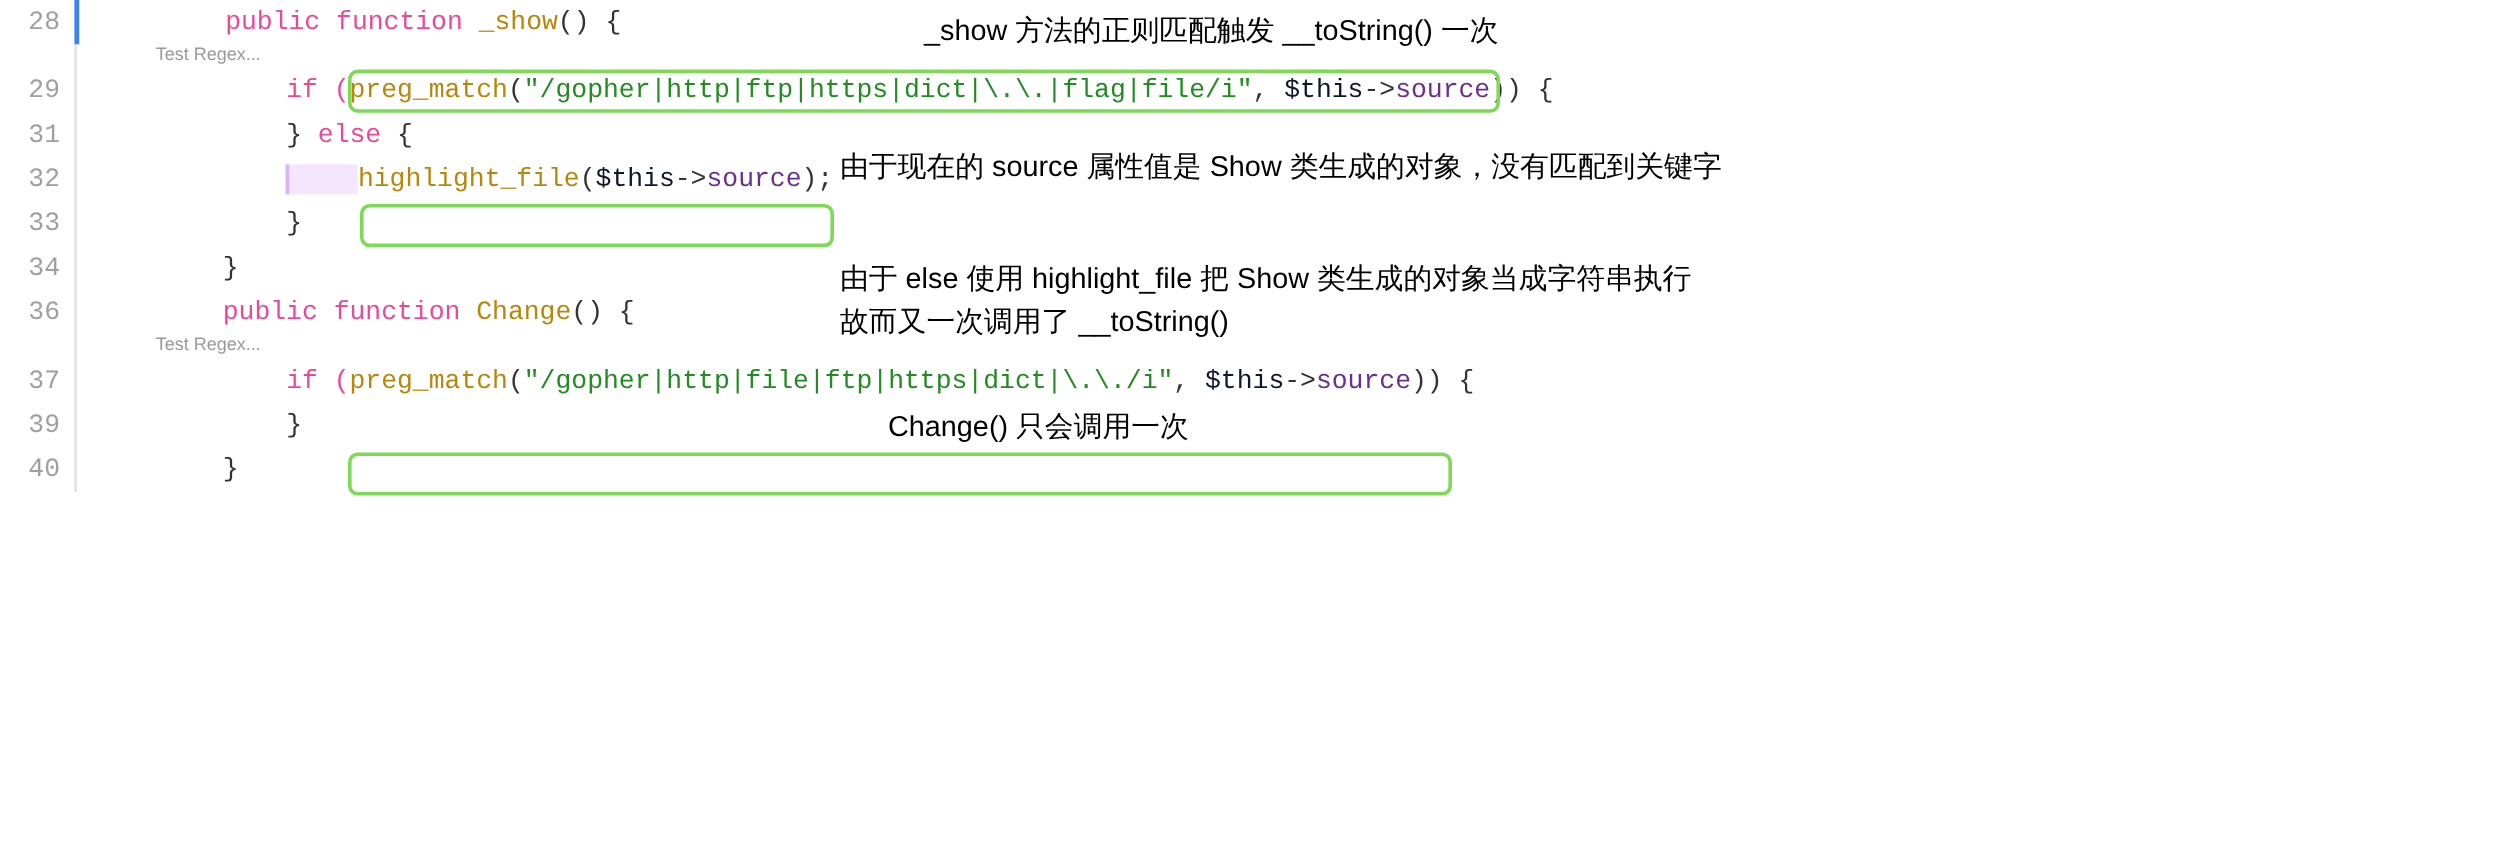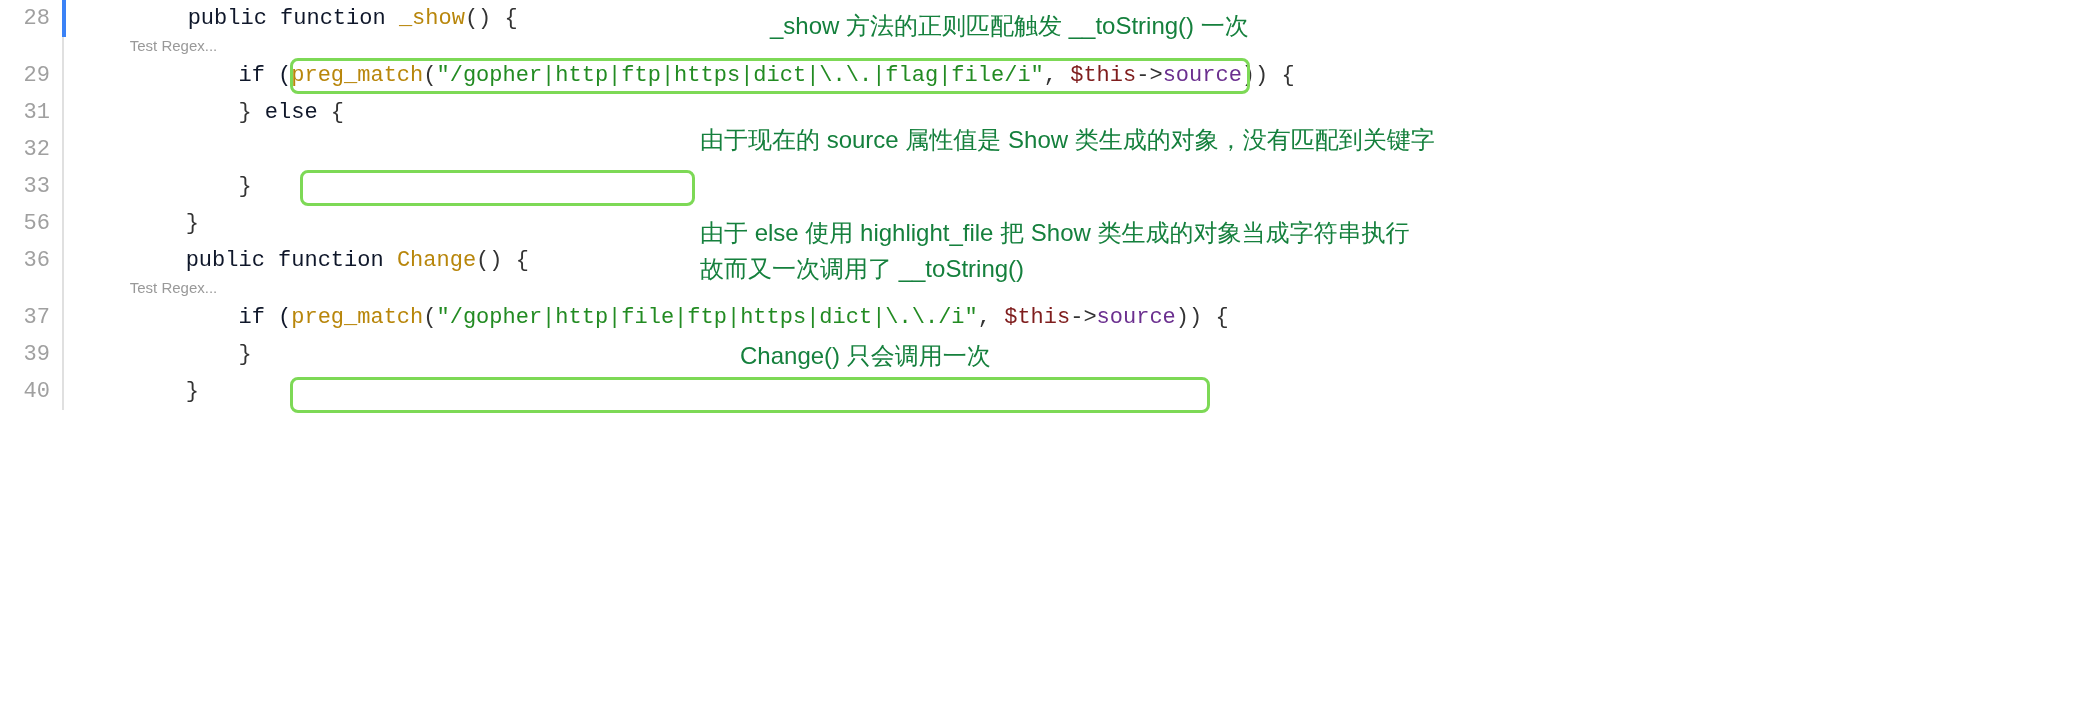--- a/index.html
+++ b/index.html
@@ -38,24 +38,24 @@
     }
     .margin-border.active {
       background: #3b82f6;
       width: 4px;
     }
     .code {
       padding-left: 16px;
       white-space: pre;
       flex-shrink: 0;
     }
-    .kw { color: #0f172a; }
+    .kw { color: #ec4899; }
     .fn { color: #b8860b; }
     .str { color: #228b22; }
-    .var { color: #7f1d1d; }
+    .var { color: #0f172a; }
     .punct { color: #333; }
     .prop { color: #6b2f8f; }
     .codelens {
       color: #999;
       font-size: 15px;
       font-family: -apple-system, BlinkMacSystemFont, 'Segoe UI', sans-serif;
       height: 20px;
       display: flex;
       align-items: flex-start;
     }
@@ -67,21 +67,21 @@
     }
     .green-border {
       border: 3px solid #7dd956;
       border-radius: 8px;
       position: absolute;
       pointer-events: none;
       z-index: 10;
     }
     .annotation {
       position: absolute;
-      color: #15803d;
+      color: #000000;
       font-family: -apple-system, BlinkMacSystemFont, 'PingFang SC', 'Microsoft YaHei', sans-serif;
       font-size: 24px;
       line-height: 1.5;
       z-index: 5;
     }
   </style>
 </head>
 <body>
 
 <div class="editor">
@@ -107,30 +107,31 @@
 
   <div class="line">
     <div class="gutter">31</div>
     <div class="margin-border"></div>
     <div class="code">            <span class="punct">} </span><span class="kw">else</span><span class="punct"> {</span></div>
   </div>
 
   <div class="line">
     <div class="gutter">32</div>
     <div class="margin-border"></div>
+    <div class="code">            <span class="hl-box">    </span><span class="fn">highlight_file</span><span class="punct">(</span><span class="var">$this</span><span class="punct">-&gt;</span><span class="prop">source</span><span class="punct">);</span></div>
   </div>
 
   <div class="line">
     <div class="gutter">33</div>
     <div class="margin-border"></div>
     <div class="code">            <span class="punct">}</span></div>
   </div>
 
   <div class="line">
-    <div class="gutter">56</div>
+    <div class="gutter">34</div>
     <div class="margin-border"></div>
     <div class="code">        <span class="punct">}</span></div>
   </div>
 
 
   <div class="line">
     <div class="gutter">36</div>
     <div class="margin-border"></div>
     <div class="code">        <span class="kw">public</span><span> </span><span class="kw">function</span><span> </span><span class="fn">Change</span><span class="punct">() {</span></div>
   </div>

